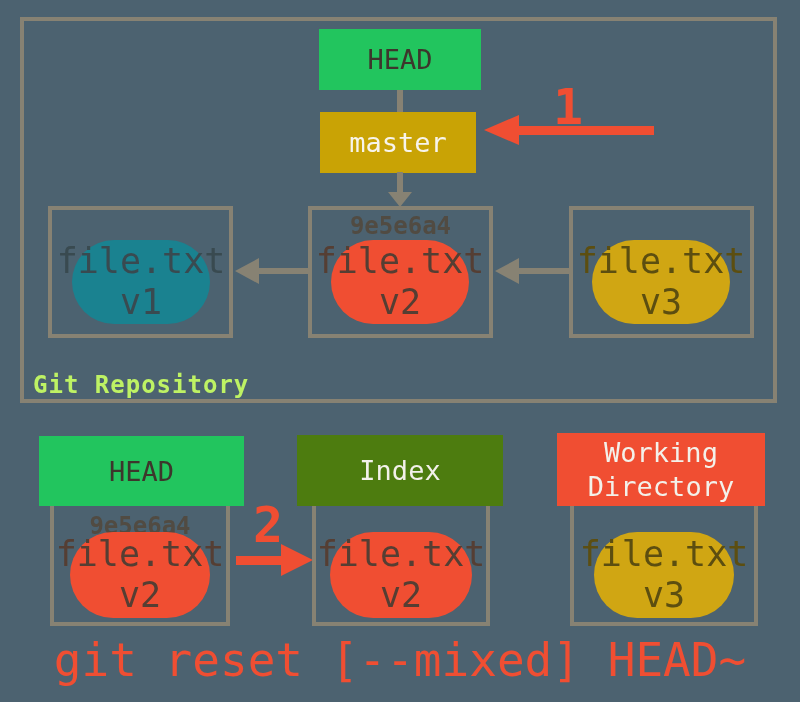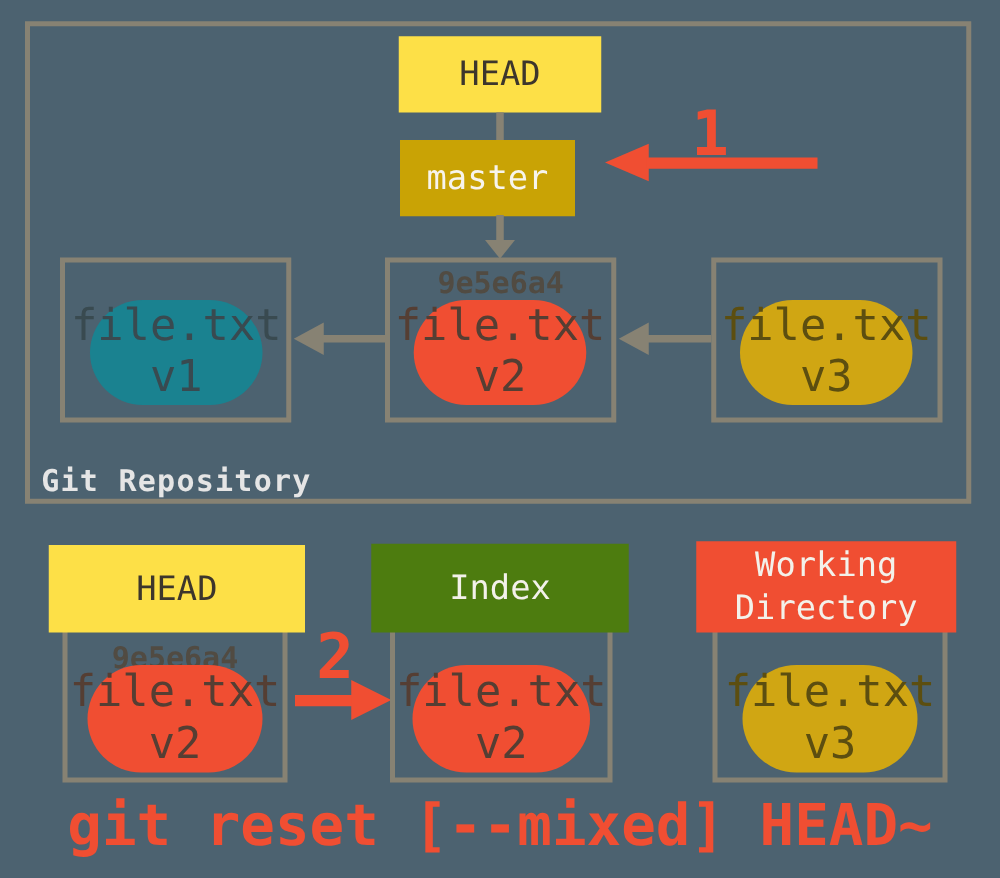--- a/index.html
+++ b/index.html
@@ -6,26 +6,26 @@
   .canvas {
     position:relative; width:800px; height:702px;
     background:#4c6270; overflow:hidden;
     font-family:"DejaVu Sans Mono", monospace;
   }
   .abs { position:absolute; box-sizing:border-box; }
 
   
   .repo-frame { border:4px solid #878273; }
   .repo-label {
-    font-size:24px; font-weight:600; color:#e5e5e5; letter-spacing:1px;text-align:center;
+    font-size:24px; font-weight:600; color:#bef264; letter-spacing:1px;text-align:center;
   }
 
   
   .hbox { display:flex; align-items:center; justify-content:center; text-align:center; }
-  .hbox.cream { background:#fde047; color:#3d362c; font-size:27px; }
+  .hbox.cream { background:#22c55e; color:#3d362c; font-size:27px; }
   .hbox.gold  { background:#c9a305; color:#f7f4ec; font-size:27px; }
   .hbox.teal  { background:#4d7c0f; color:#f3f1ea; font-size:27px; }
   .hbox.red   { background:#f04e32; color:#f3f1ea; font-size:27px; line-height:1.25; }
 
   
   .cframe { border:4px solid #878273; z-index:1; }
   .hash { font-size:24px; font-weight:600; color:#514b42; text-align:center; }
 
   
   .pill {
@@ -43,39 +43,39 @@
   .tri { width:0; height:0; }
   .tri-down-gray  { border-left:12px solid transparent; border-right:12px solid transparent; border-top:15px solid #878273; }
   .tri-left-gray  { border-top:13px solid transparent; border-bottom:13px solid transparent; border-right:24px solid #878273; }
   .tri-left-red   { border-top:15px solid transparent; border-bottom:15px solid transparent; border-right:35px solid #f04e32; }
   .tri-right-red  { border-top:16px solid transparent; border-bottom:16px solid transparent; border-left:32px solid #f04e32; }
 
   .step-num { font-size:50px; font-weight:bold; color:#f04e32; text-align:center; }
 
   .command {
     left:0; right:0; top:633px; text-align:center;
-    font-size:46px; font-weight:bold; color:#f04e32; white-space:pre;
+    font-size:46px; font-weight:normal; color:#f04e32; white-space:pre;
   }
   .z2 { z-index:2; }
 </style>
 </head>
 <body>
 
 <div class="canvas">
 
   <div class="abs repo-frame" style="left:20px; top:17px; width:757px; height:386px;"></div>
   <div class="abs repo-label" style="left:33px; top:371px;">Git Repository</div>
 
   <div class="abs hbox cream" style="left:319px; top:29px; width:162px; height:61px;">
     <span>HEAD</span>
   </div>
 
   <div class="abs line-gray" style="left:397px; top:90px; width:6px; height:23px;"></div>
 
-  <div class="abs hbox gold" style="left:320px; top:112px; width:140px; height:61px;">
+  <div class="abs hbox gold" style="left:320px; top:112px; width:156px; height:61px;">
     <span>master</span>
   </div>
 
   <div class="abs line-gray" style="left:397px; top:172px; width:6px; height:21px;"></div>
   <div class="abs tri tri-down-gray" style="left:388px; top:192px;"></div>
 
   <div class="abs step-num" style="left:545px; top:78px; width:46px;">1</div>
   <div class="abs tri tri-left-red" style="left:484px; top:115px;"></div>
   <div class="abs line-red" style="left:517px; top:126px; width:137px; height:9px;"></div>
 

